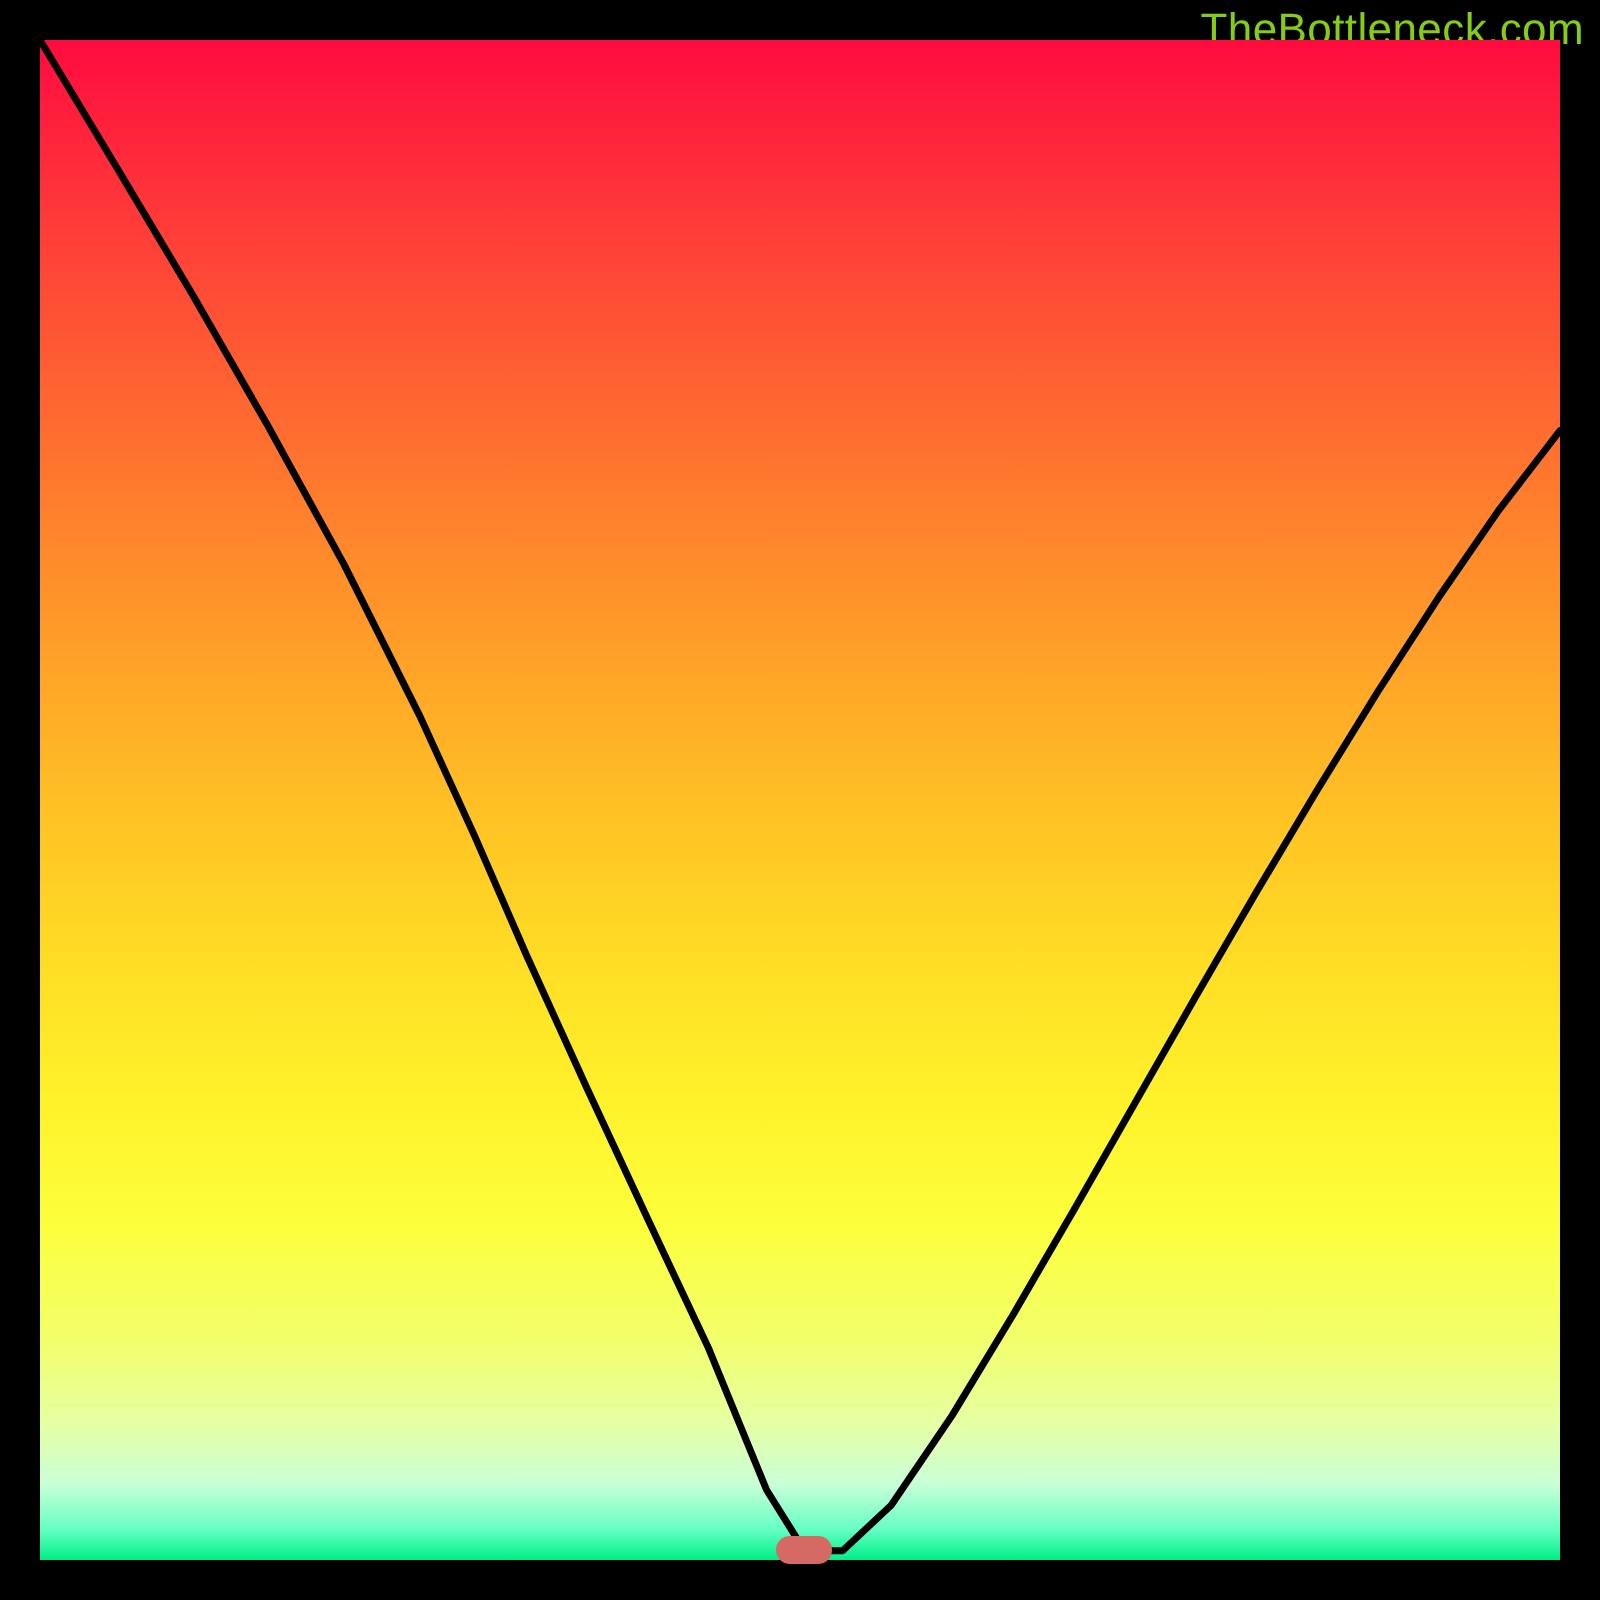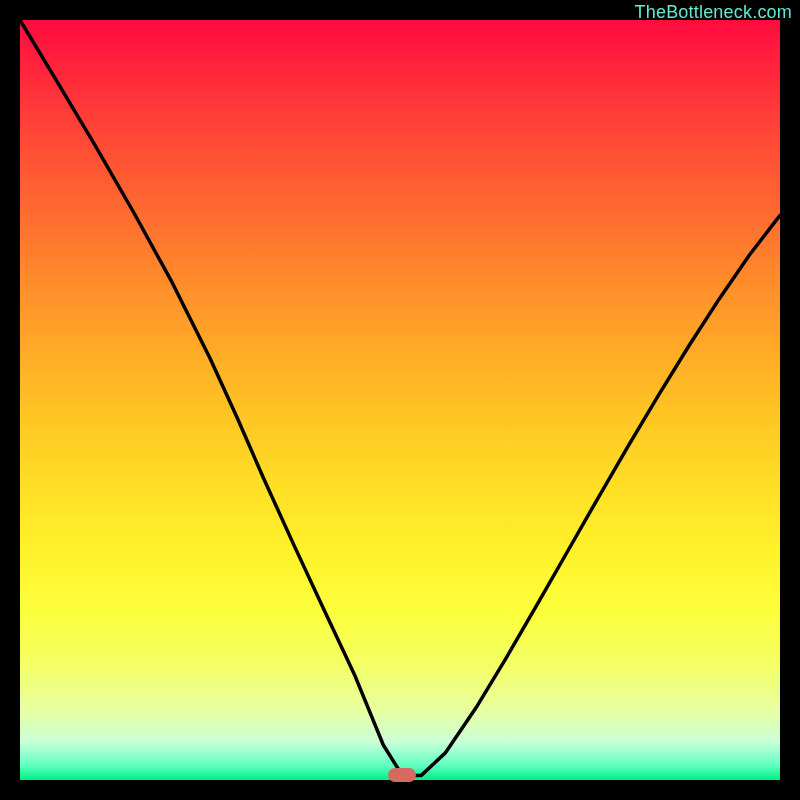--- a/index.html
+++ b/index.html
@@ -38,22 +38,22 @@
       #e6ffa3 91%,
       #c9ffd7 95%,
       #64ffc4 98%,
       #00ef85 100%
     );
   }
   .watermark {
     position: absolute;
     top: 2px;
     right: 8px;
-    color: #5eead4;
-    font-size: 18px;
+    color: #84cc16;
+    font-size: 22px;
     font-weight: 500;
     letter-spacing: 0.2px;
     user-select: none;
   }
   .curve-svg {
     position: absolute;
     left: 0;
     top: 0;
     width: 760px;
     height: 760px;

